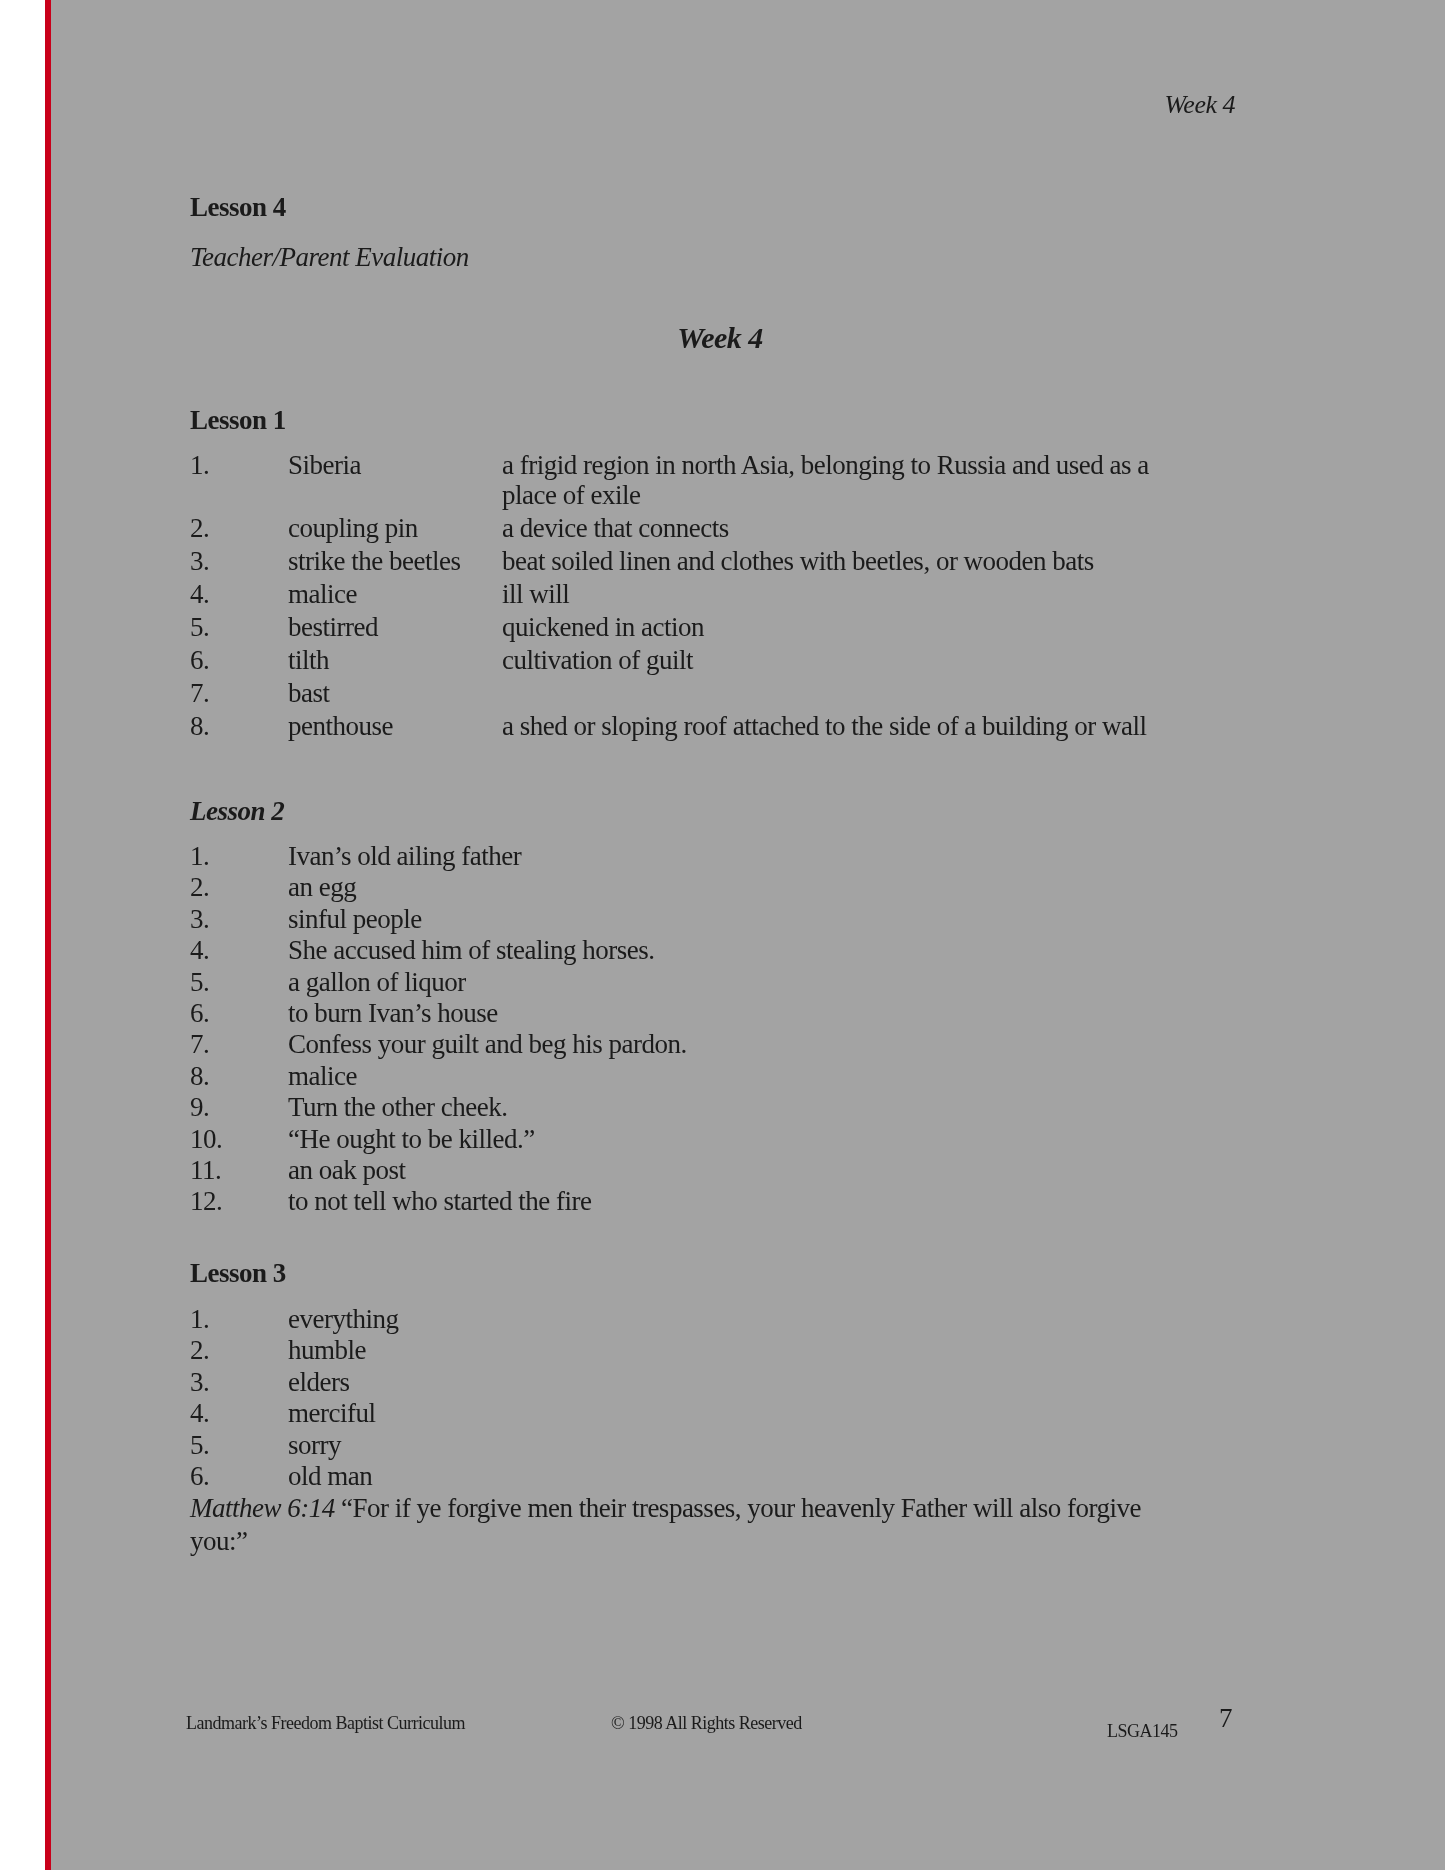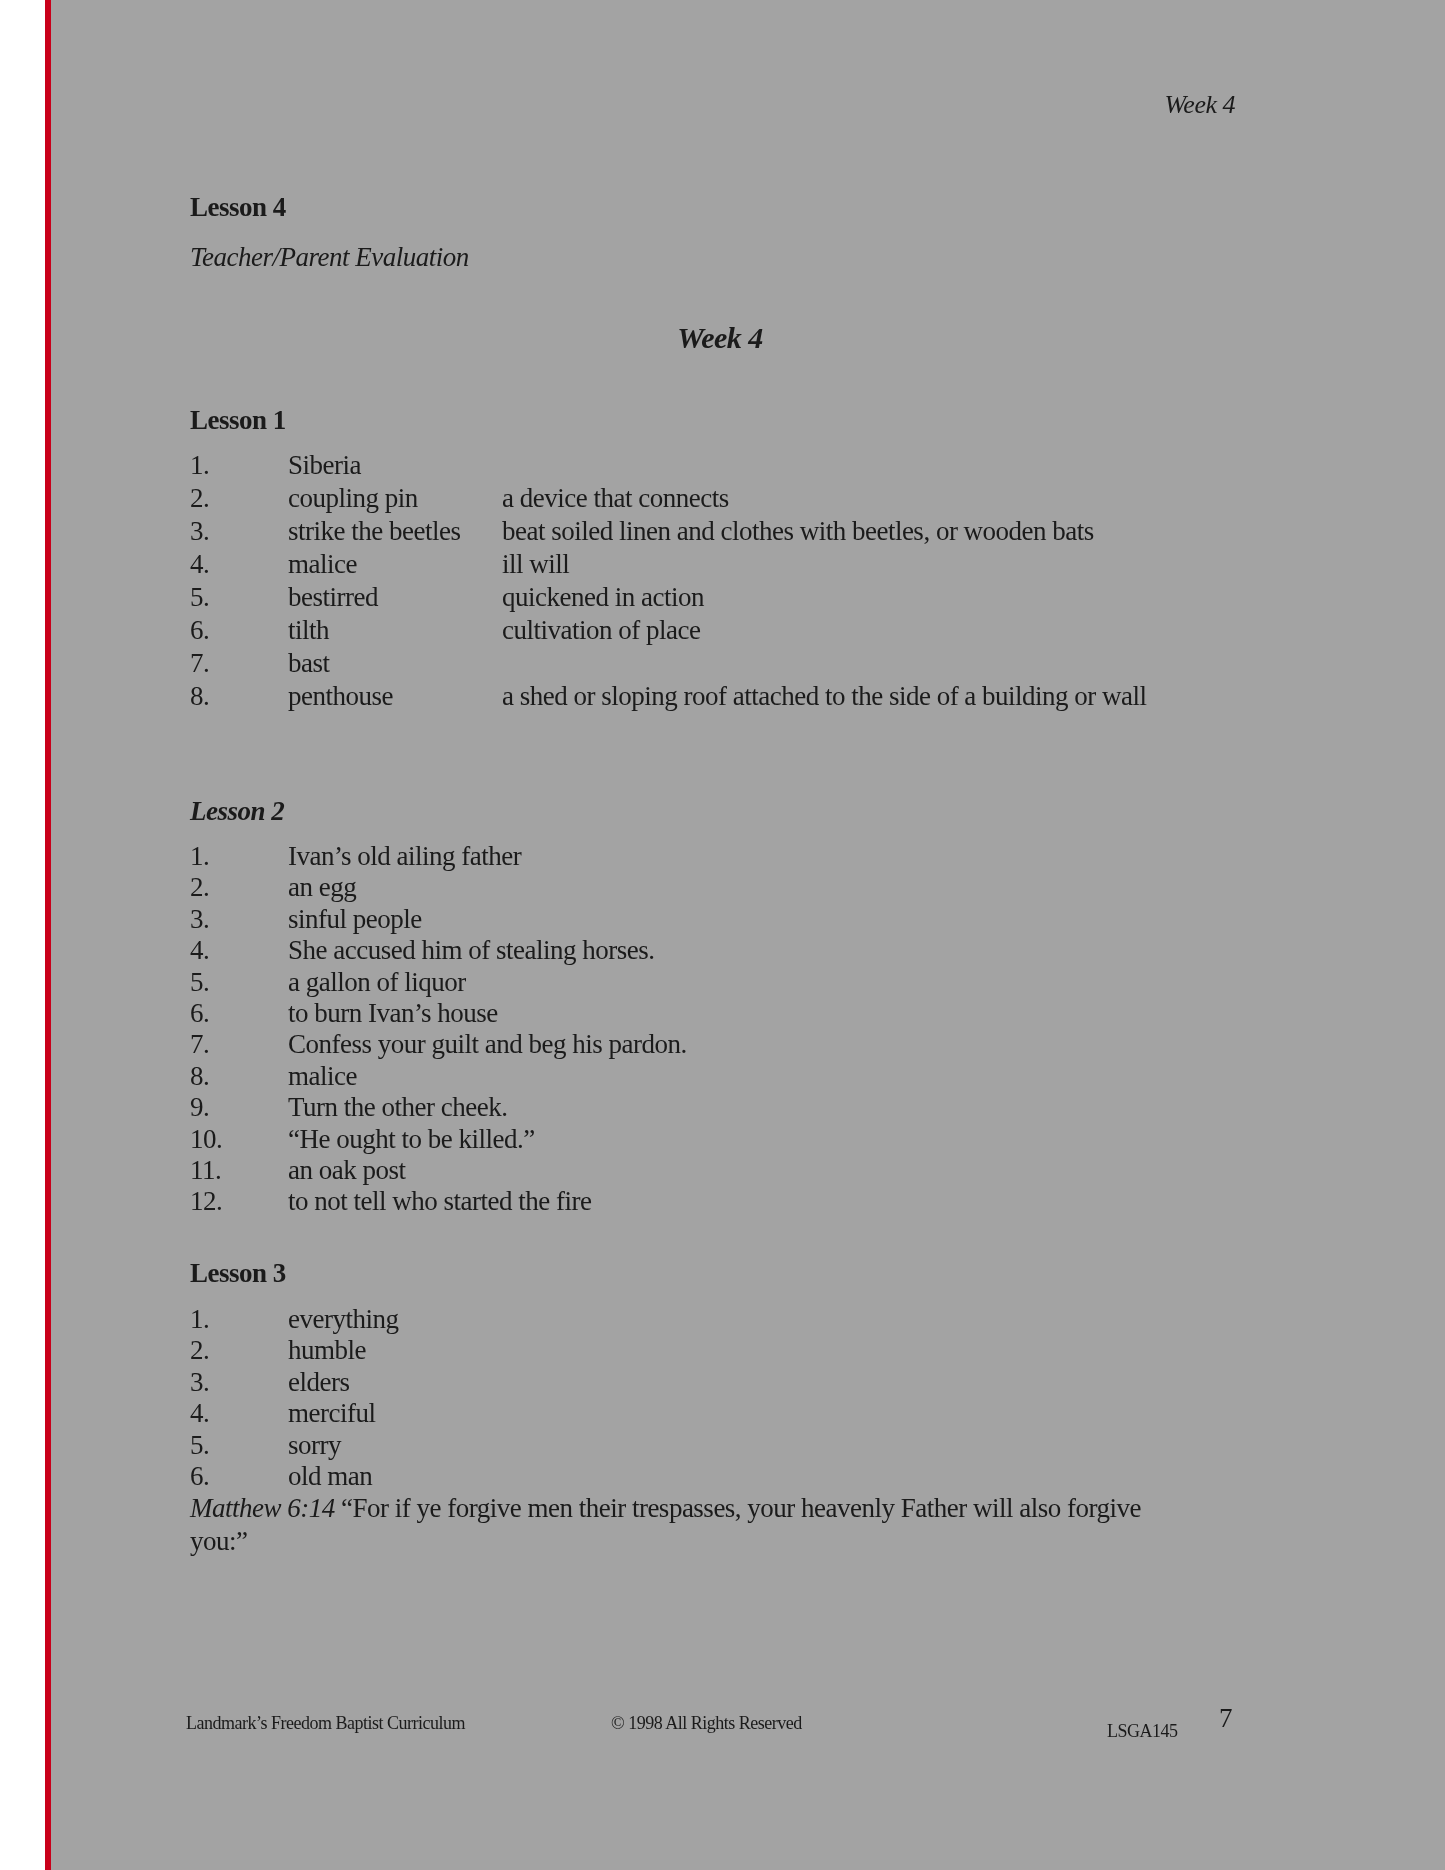--- a/index.html
+++ b/index.html
@@ -78,20 +78,22 @@
   <div class="lesson4-subtitle">Teacher/Parent Evaluation</div>
 
   <div class="week-title">Week 4</div>
 
   <div class="section-heading" id="lesson1-heading">Lesson 1</div>
 
   <div class="list" id="lesson1-list">
       <div class="row">
         <span class="num">1.</span>
         <span class="term">Siberia</span>
+        <span class="def">a frigid region in north Asia, belonging to Russia and used as a
+place of exile</span>
       </div>
       <div class="row">
         <span class="num">2.</span>
         <span class="term">coupling pin</span>
         <span class="def">a device that connects</span>
       </div>
       <div class="row">
         <span class="num">3.</span>
         <span class="term">strike the beetles</span>
         <span class="def">beat soiled linen and clothes with beetles, or wooden bats</span>
@@ -102,21 +104,21 @@
         <span class="def">ill will</span>
       </div>
       <div class="row">
         <span class="num">5.</span>
         <span class="term">bestirred</span>
         <span class="def">quickened in action</span>
       </div>
       <div class="row">
         <span class="num">6.</span>
         <span class="term">tilth</span>
-        <span class="def">cultivation of place</span>
+        <span class="def">cultivation of guilt</span>
       </div>
       <div class="row">
         <span class="num">7.</span>
         <span class="term">bast</span>
       </div>
       <div class="row">
         <span class="num">8.</span>
         <span class="term">penthouse</span>
         <span class="def">a shed or sloping roof attached to the side of a building or wall</span>
       </div>

